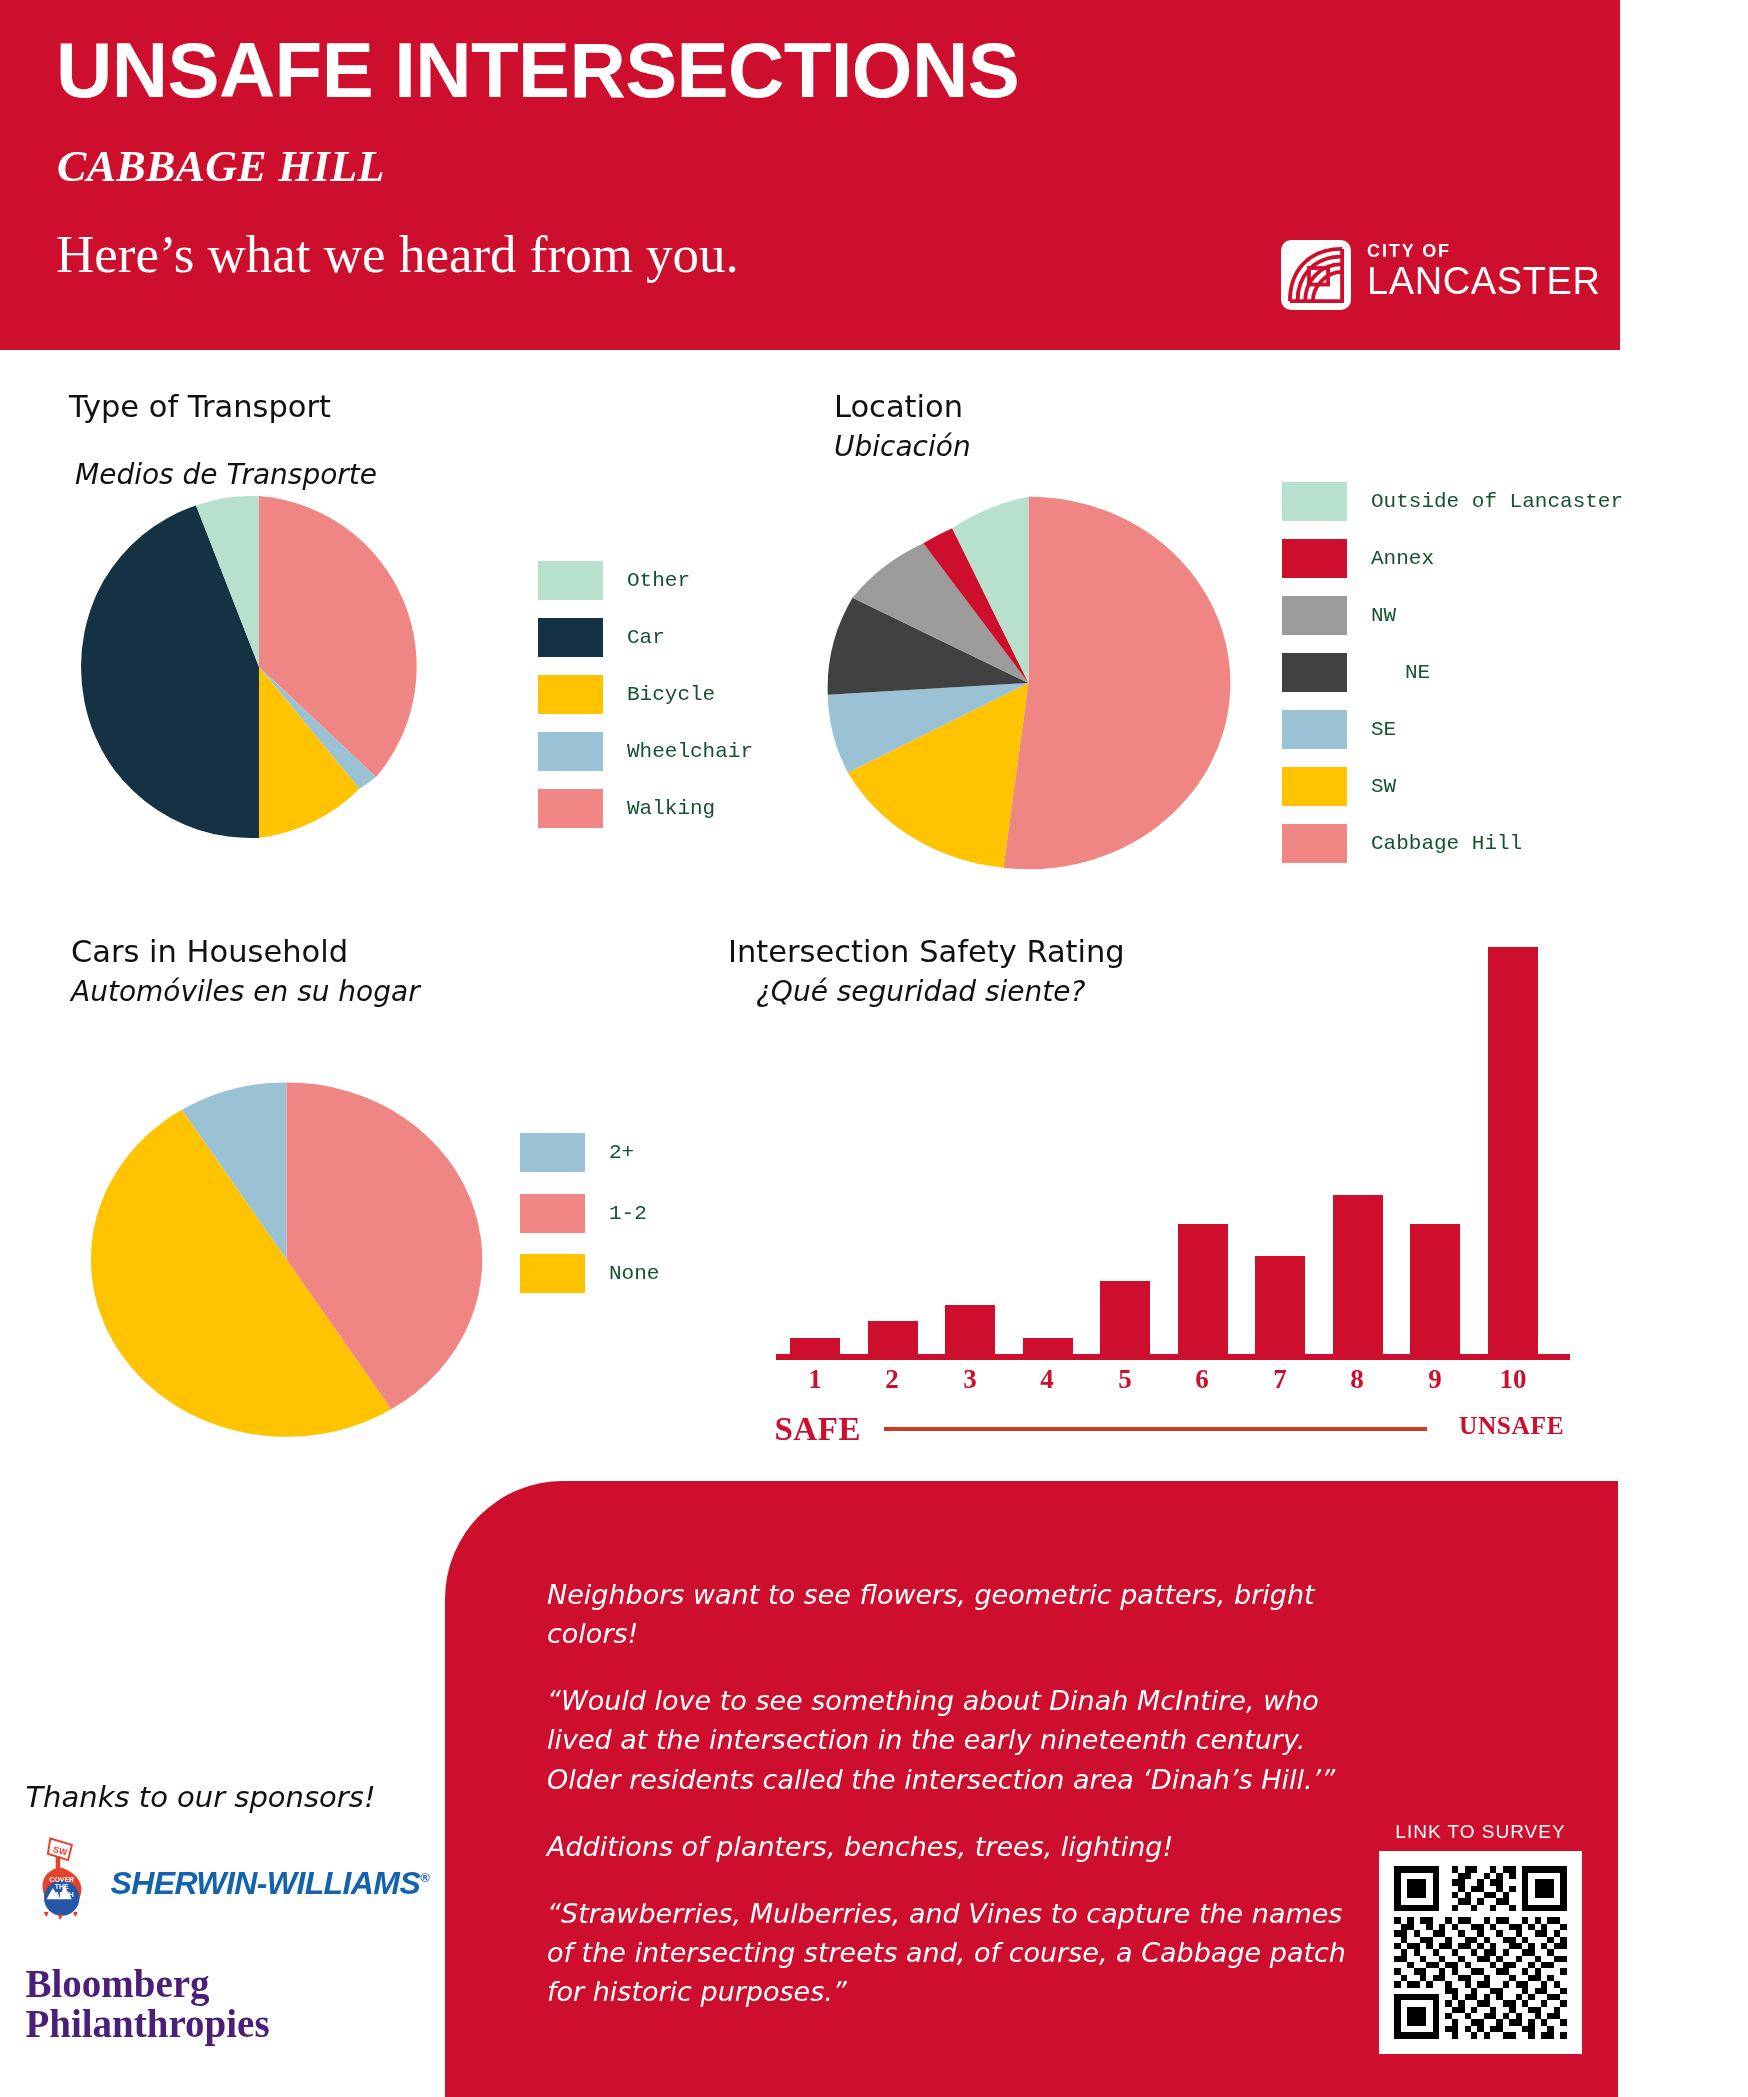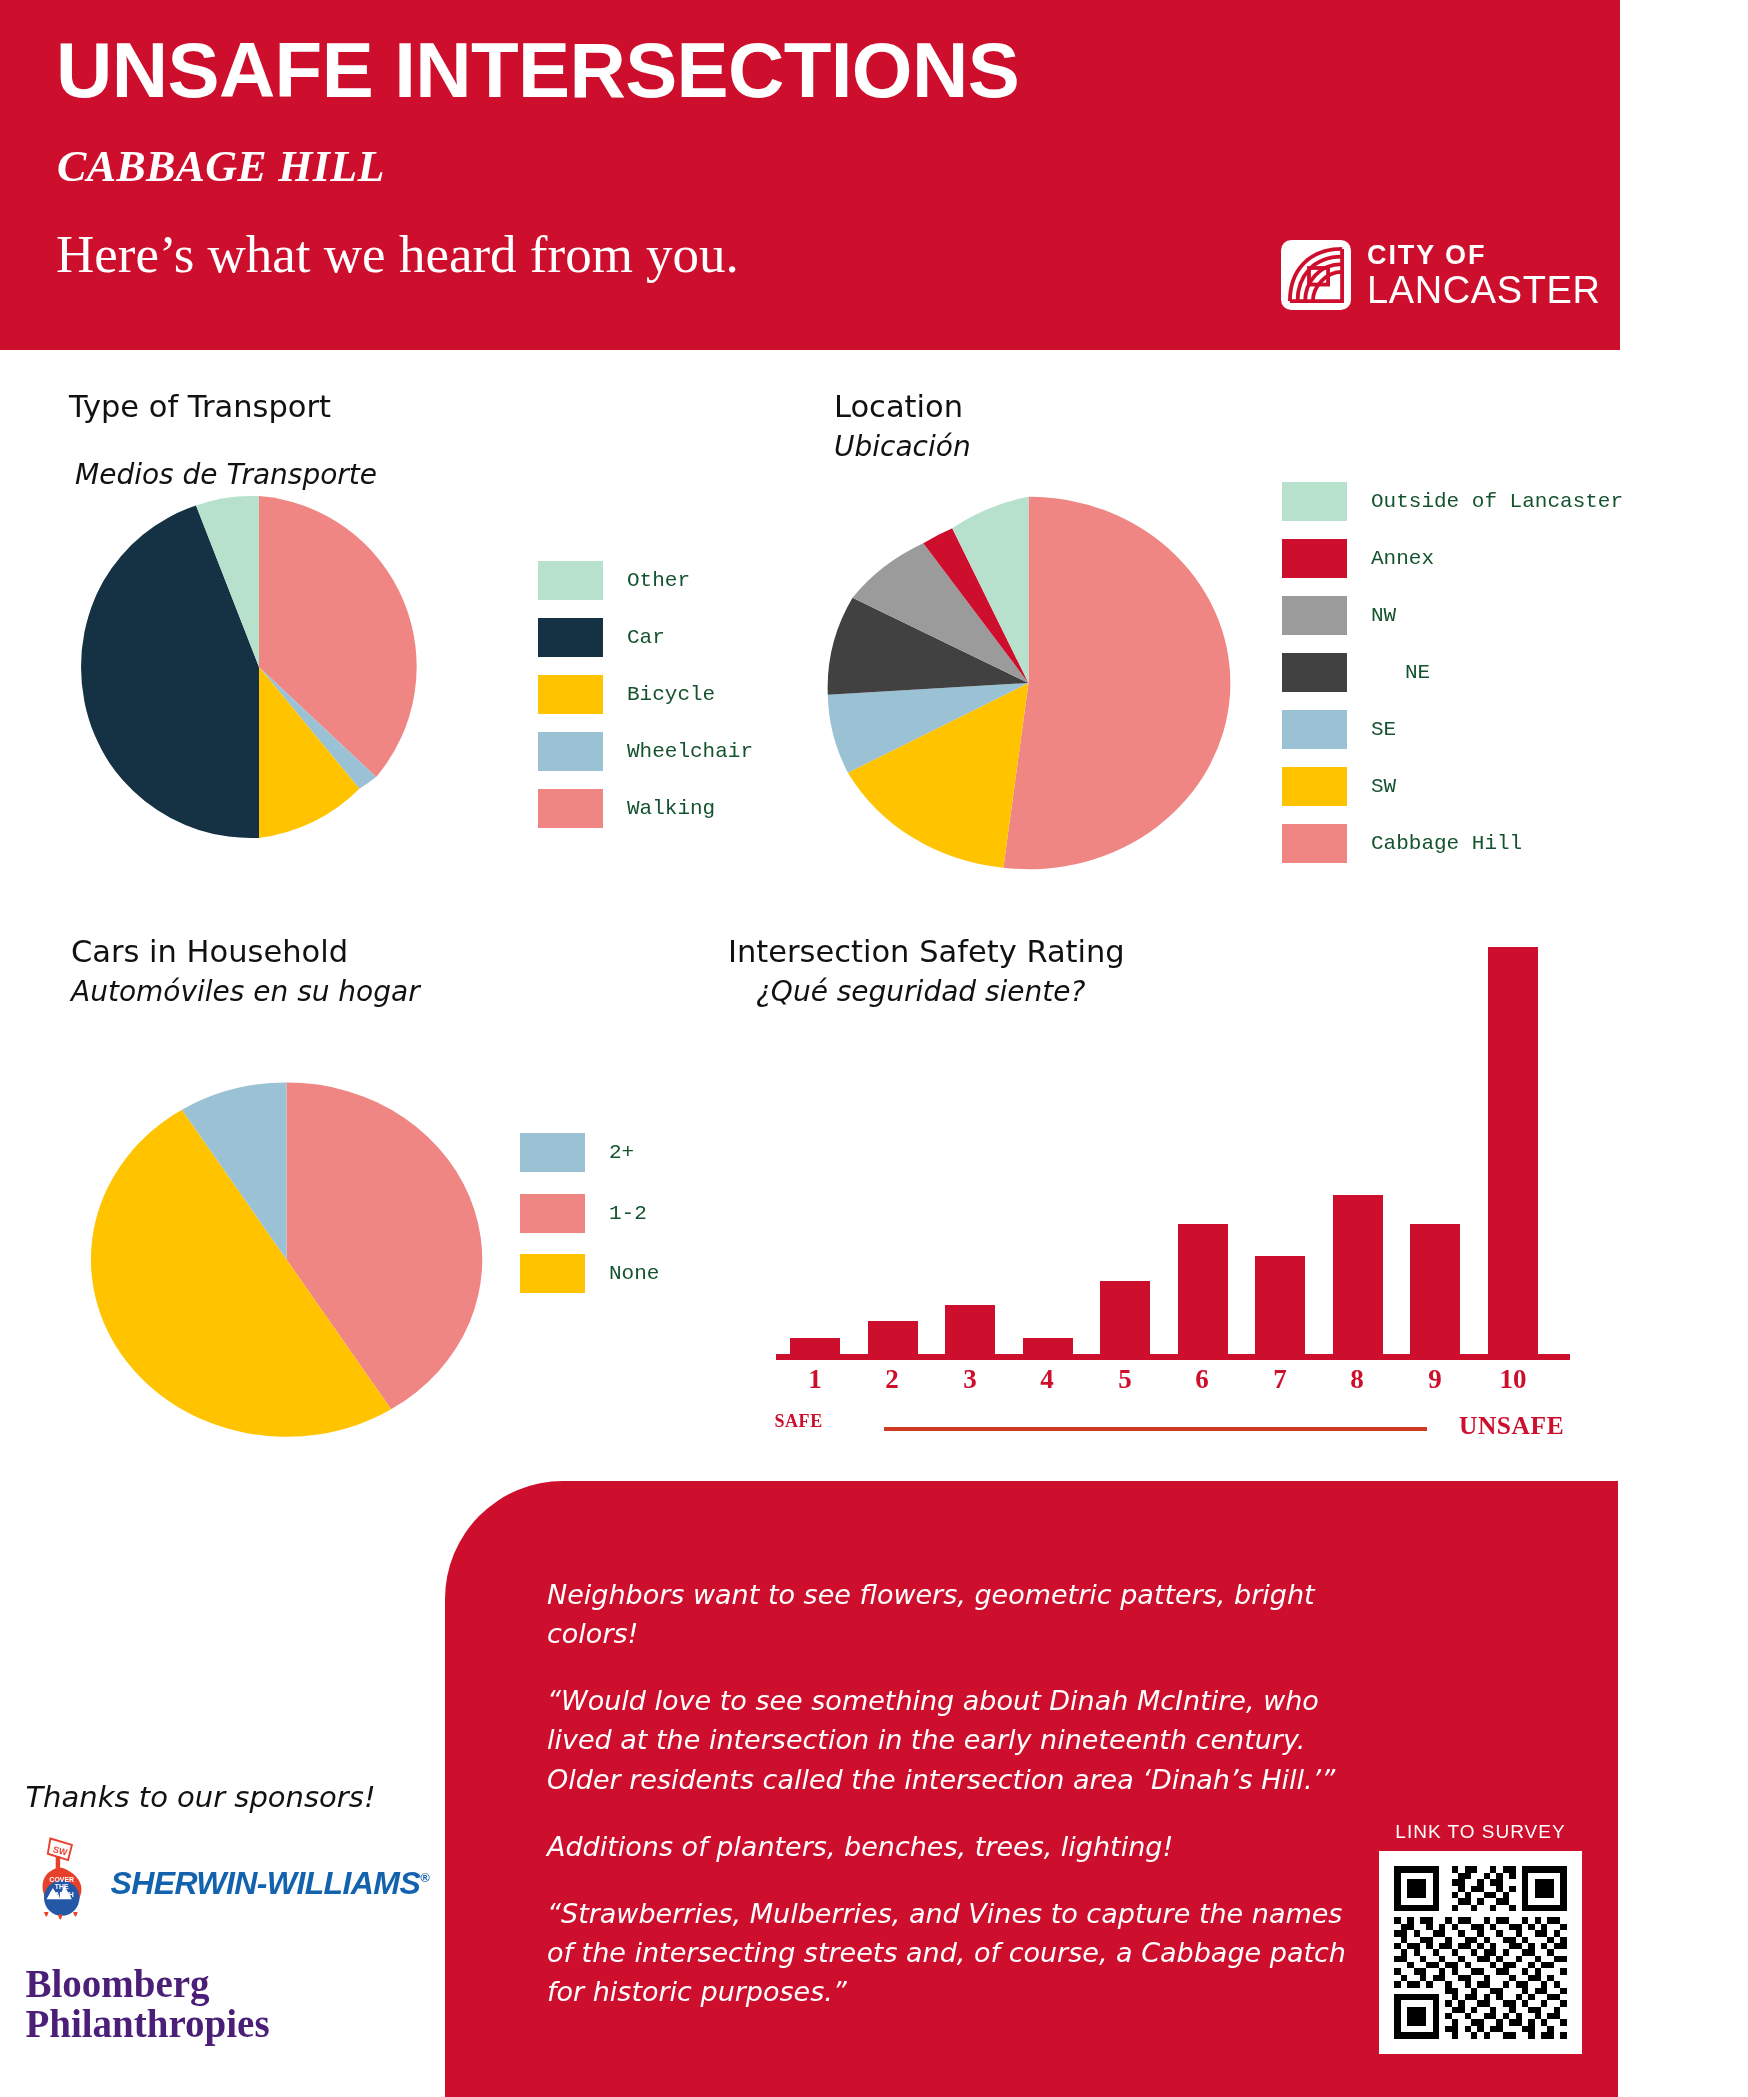--- a/index.html
+++ b/index.html
@@ -10,21 +10,21 @@
   #header-band{position:absolute;left:0;top:0;width:1620px;height:350px;background:#ce0e2d;}
   #title-main{position:absolute;left:56px;top:30.5px;font-size:78px;line-height:1.0;
       font-weight:700;color:#fff;letter-spacing:-0.6px;font-family:"Liberation Sans", sans-serif;}
   #title-sub{position:absolute;left:57px;top:141px;font-size:44px;font-weight:700;
       font-style:italic;color:#fff;letter-spacing:0.3px;font-family:"Liberation Serif", serif;}
   #title-tag{position:absolute;left:56px;top:224px;font-size:53px;color:#fff;
       font-family:"Liberation Serif", serif;font-weight:400;}
 
   #city-logo{position:absolute;left:1281px;top:240px;width:70px;height:70px;}
   #logo-text{position:absolute;left:1367px;top:242px;color:#fff;line-height:1.0;}
-  #logo-city{font-size:27px;font-weight:700;letter-spacing:1.9px;display:block;}
+  #logo-city{font-size:18px;font-weight:700;letter-spacing:1.9px;display:block;}
   #logo-lanc{font-size:38px;font-weight:400;letter-spacing:0.6px;display:block;margin-top:2px;}
 
   
   .chart-title{position:absolute;font-size:30.5px;color:#111;
       font-family:"DejaVu Sans", sans-serif;font-weight:400;white-space:nowrap;}
   .chart-sub{position:absolute;font-size:28px;color:#111;font-style:italic;
       font-family:"DejaVu Sans", sans-serif;font-weight:400;white-space:nowrap;}
 
   .pie{position:absolute;border-radius:50%;}
 
@@ -35,21 +35,21 @@
       font-family:Liberation Mono, monospace;}
 
   
   #bars-area{position:absolute;left:763px;top:947px;width:826px;height:496px;}
   #bars-plot{position:absolute;left:12.7px;top:0px;width:794px;height:407px;}
   .bar-col{position:absolute;bottom:0;width:50px;}
   .bar-rect{position:absolute;bottom:0;left:0;width:100%;background:#ce0e2d;}
   #bars-axis{position:absolute;left:12.7px;top:407px;width:794px;height:5.7px;background:#ce0e2d;}
   .tick-lb{position:absolute;top:417px;font-size:27px;color:#ce0e2d;
       font-family:"Liberation Serif", serif;font-weight:700;text-align:center;width:50px;}
-  #safe-lb{position:absolute;left:11.4px;top:464px;font-size:18px;color:#ce0e2d;
+  #safe-lb{position:absolute;left:11.4px;top:464px;font-size:33px;color:#ce0e2d;
       font-family:"Liberation Serif", serif;font-weight:700;letter-spacing:0.6px;}
   #unsafe-lb{position:absolute;left:696px;top:464px;font-size:25.4px;color:#ce0e2d;
       font-family:"Liberation Serif", serif;font-weight:700;letter-spacing:0.6px;}
   #safe-line{position:absolute;left:121px;top:480px;width:543px;height:4.4px;background:#ce3a22;}
 
   
   #quote-panel{position:absolute;left:445px;top:1481px;width:1173px;height:617px;
       background:#ce0e2d;border-top-left-radius:118px;}
   #quote-list{position:absolute;left:102px;top:94px;width:826px;}
   .quote-p{color:#fff;font-size:27px;line-height:1.45;margin:0 0 28px 0;

